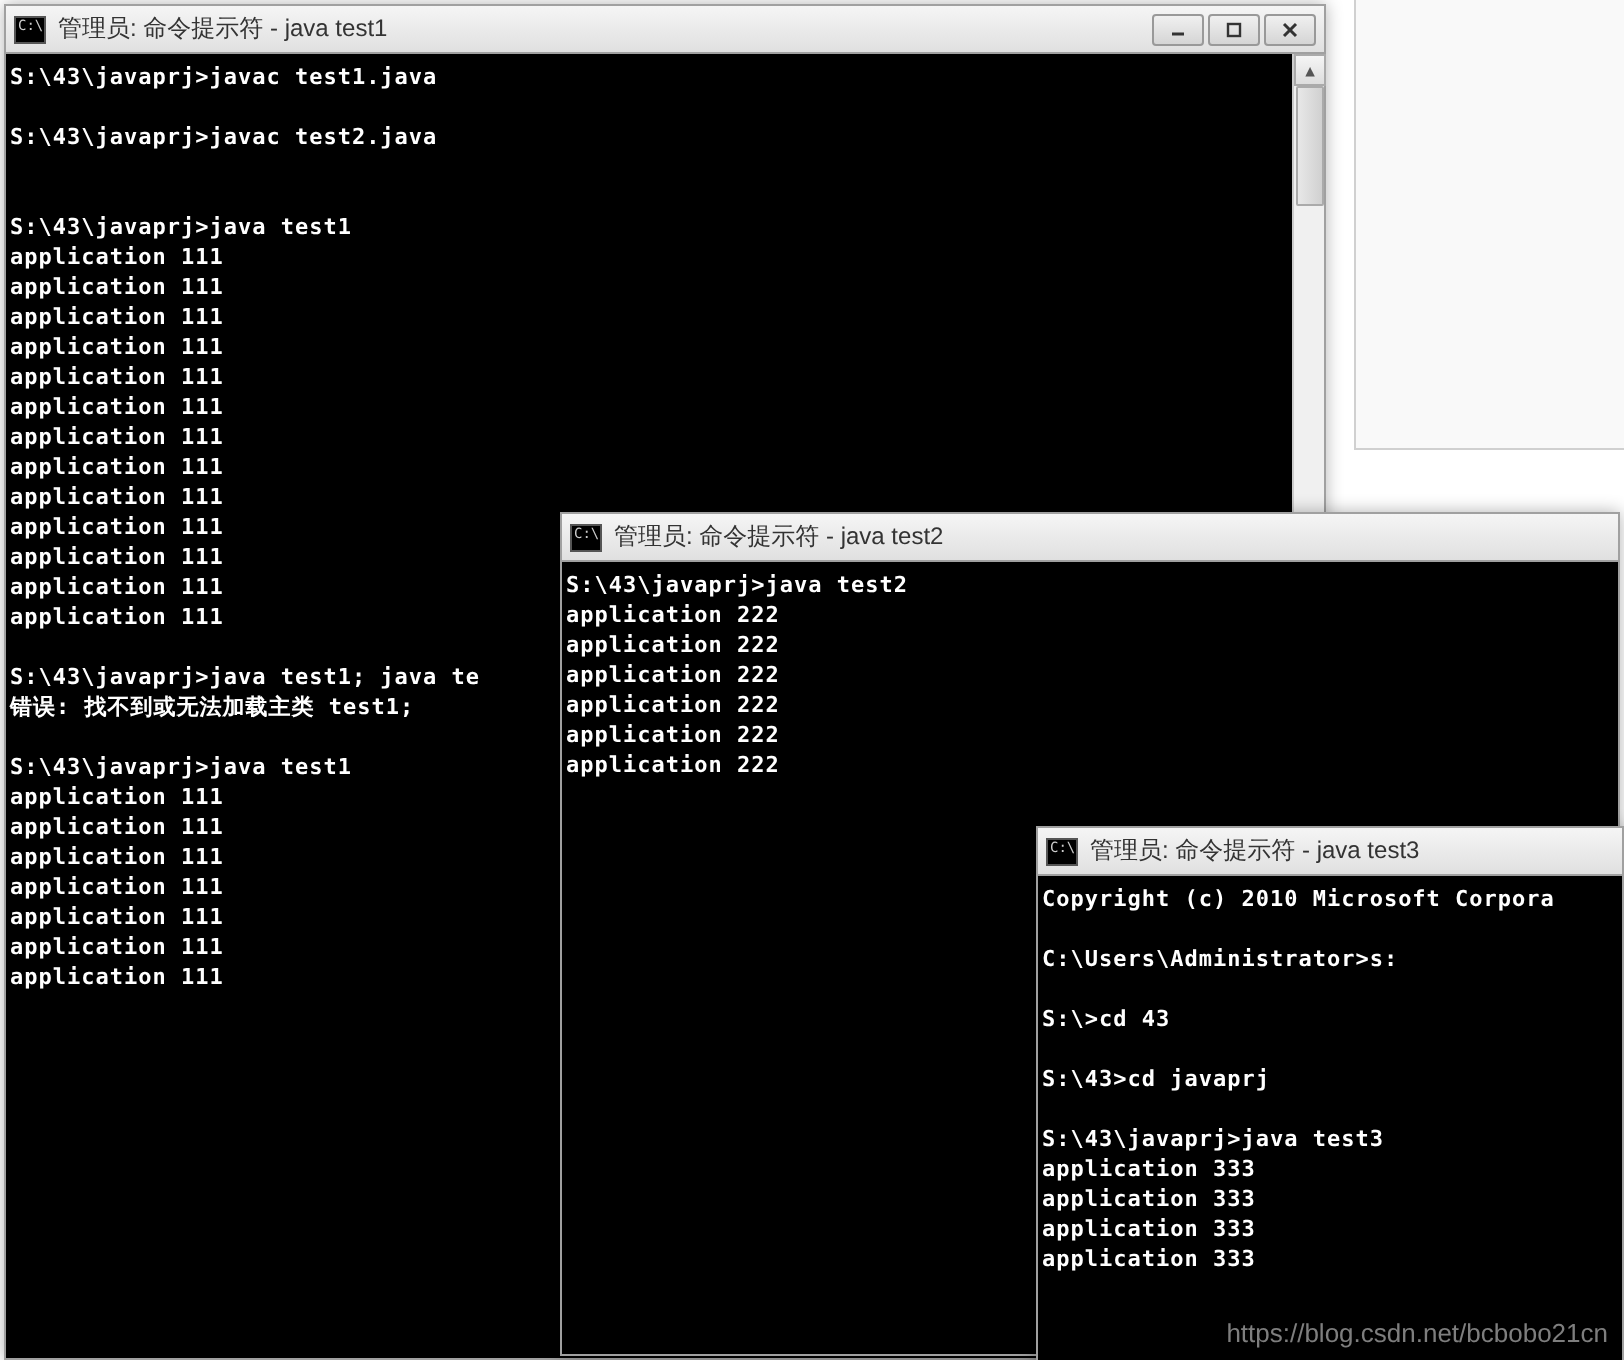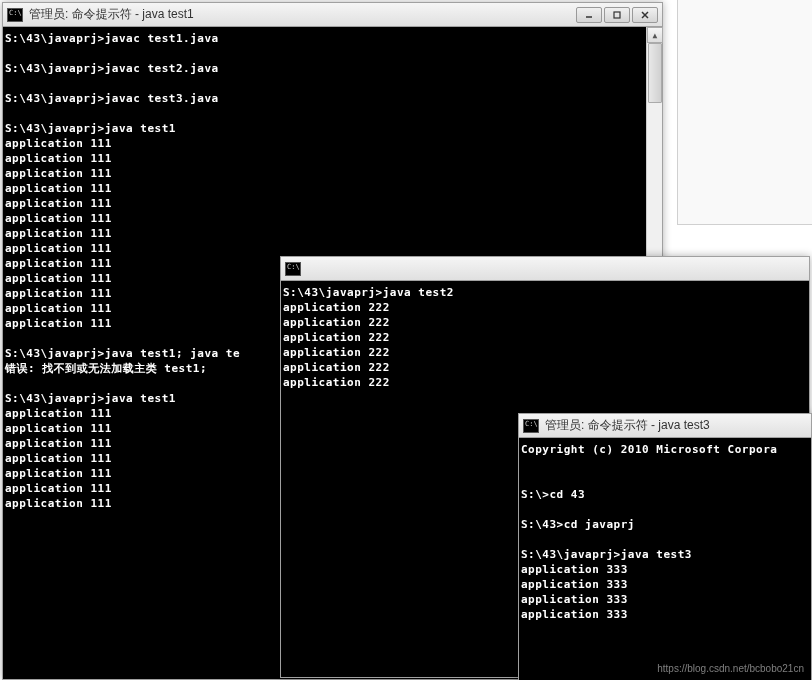--- a/index.html
+++ b/index.html
@@ -138,21 +138,21 @@
       border: 1px solid #aaa;
       border-radius: 1px;
     }
     #win1 { top: 2px; left: 2px; width: 661px; height: 678px; z-index: 1; }
     #win2 { top: 256px; left: 280px; width: 530px; height: 422px; z-index: 2; }
     #win3 { top: 413px; left: 518px; width: 294px; height: 293px; z-index: 3; }
     .watermark {
       position: absolute;
       bottom: 6px;
       right: 8px;
-      font-size: 10px;
+      font-size: 13px;
       color: rgba(180,180,180,0.7);
       font-family: Arial, sans-serif;
       z-index: 10;
       pointer-events: none;
     }
   </style>
 </head>
 <body>
 
 <div class="desktop-bg"></div>
@@ -179,21 +179,20 @@
             <line x1="8" y1="2" x2="2" y2="8" stroke="#333" stroke-width="1.5"></line>
           </svg>
       </div>
     </div>
   </div>
   <div class="terminal-body" id="body1">
       <div class="terminal-line">S:\43\javaprj&gt;javac test1.java</div>
       <div class="terminal-line">&nbsp;</div>
       <div class="terminal-line">S:\43\javaprj&gt;javac test2.java</div>
       <div class="terminal-line">&nbsp;</div>
-      <div class="terminal-line">S:\43\javaprj&gt;javac test3.java</div>
       <div class="terminal-line">&nbsp;</div>
       <div class="terminal-line">S:\43\javaprj&gt;java test1</div>
       <div class="terminal-line">application 111</div>
       <div class="terminal-line">application 111</div>
       <div class="terminal-line">application 111</div>
       <div class="terminal-line">application 111</div>
       <div class="terminal-line">application 111</div>
       <div class="terminal-line">application 111</div>
       <div class="terminal-line">application 111</div>
       <div class="terminal-line">application 111</div>
@@ -218,40 +217,42 @@
   <div class="scrollbar-v">
     <div class="scrollbar-btn top">▲</div>
     <div class="scrollbar-thumb" style="top:16px; height:60px;"></div>
     <div class="scrollbar-btn bottom">▼</div>
   </div>
 </div>
 
 <div id="win2" class="window">
   <div class="titlebar">
     <div class="titlebar-icon"></div>
+    <div class="titlebar-title">管理员: 命令提示符 - java  test2</div>
   </div>
   <div class="terminal-body" id="body2">
       <div class="terminal-line">S:\43\javaprj&gt;java test2</div>
       <div class="terminal-line">application 222</div>
       <div class="terminal-line">application 222</div>
       <div class="terminal-line">application 222</div>
       <div class="terminal-line">application 222</div>
       <div class="terminal-line">application 222</div>
       <div class="terminal-line">application 222</div>
     </div>
 </div>
 
 <div id="win3" class="window">
   <div class="titlebar">
     <div class="titlebar-icon"></div>
     <div class="titlebar-title">管理员: 命令提示符 - java  test3</div>
   </div>
   <div class="terminal-body" id="body3">
       <div class="terminal-line">Copyright (c) 2010 Microsoft Corpora</div>
       <div class="terminal-line">&nbsp;</div>
+      <div class="terminal-line">C:\Users\Administrator&gt;s:</div>
       <div class="terminal-line">&nbsp;</div>
       <div class="terminal-line">S:\&gt;cd 43</div>
       <div class="terminal-line">&nbsp;</div>
       <div class="terminal-line">S:\43&gt;cd javaprj</div>
       <div class="terminal-line">&nbsp;</div>
       <div class="terminal-line">S:\43\javaprj&gt;java test3</div>
       <div class="terminal-line">application 333</div>
       <div class="terminal-line">application 333</div>
       <div class="terminal-line">application 333</div>
       <div class="terminal-line">application 333</div>

